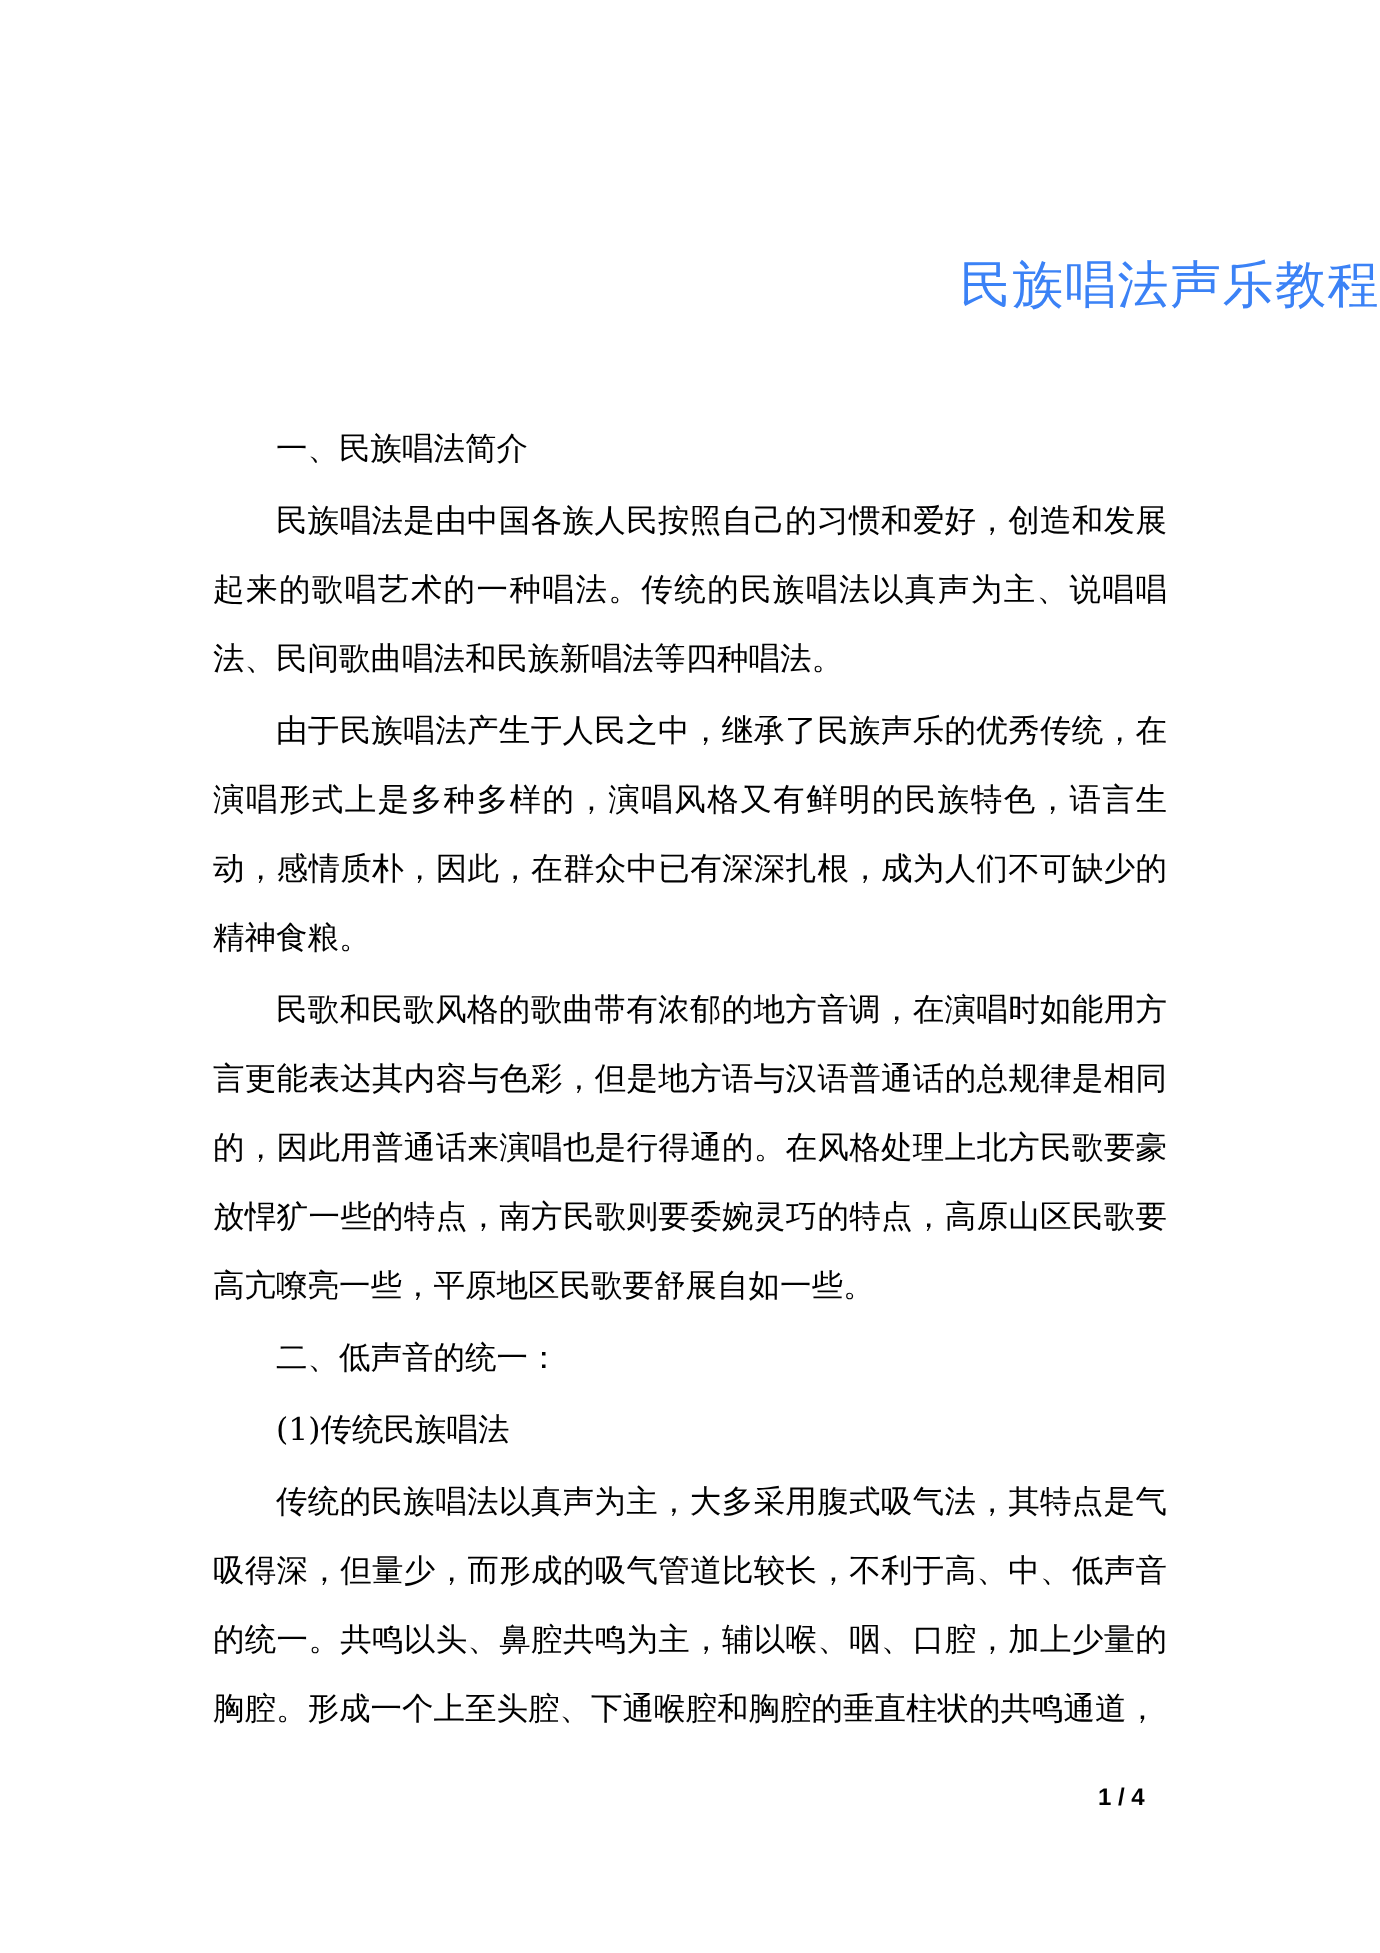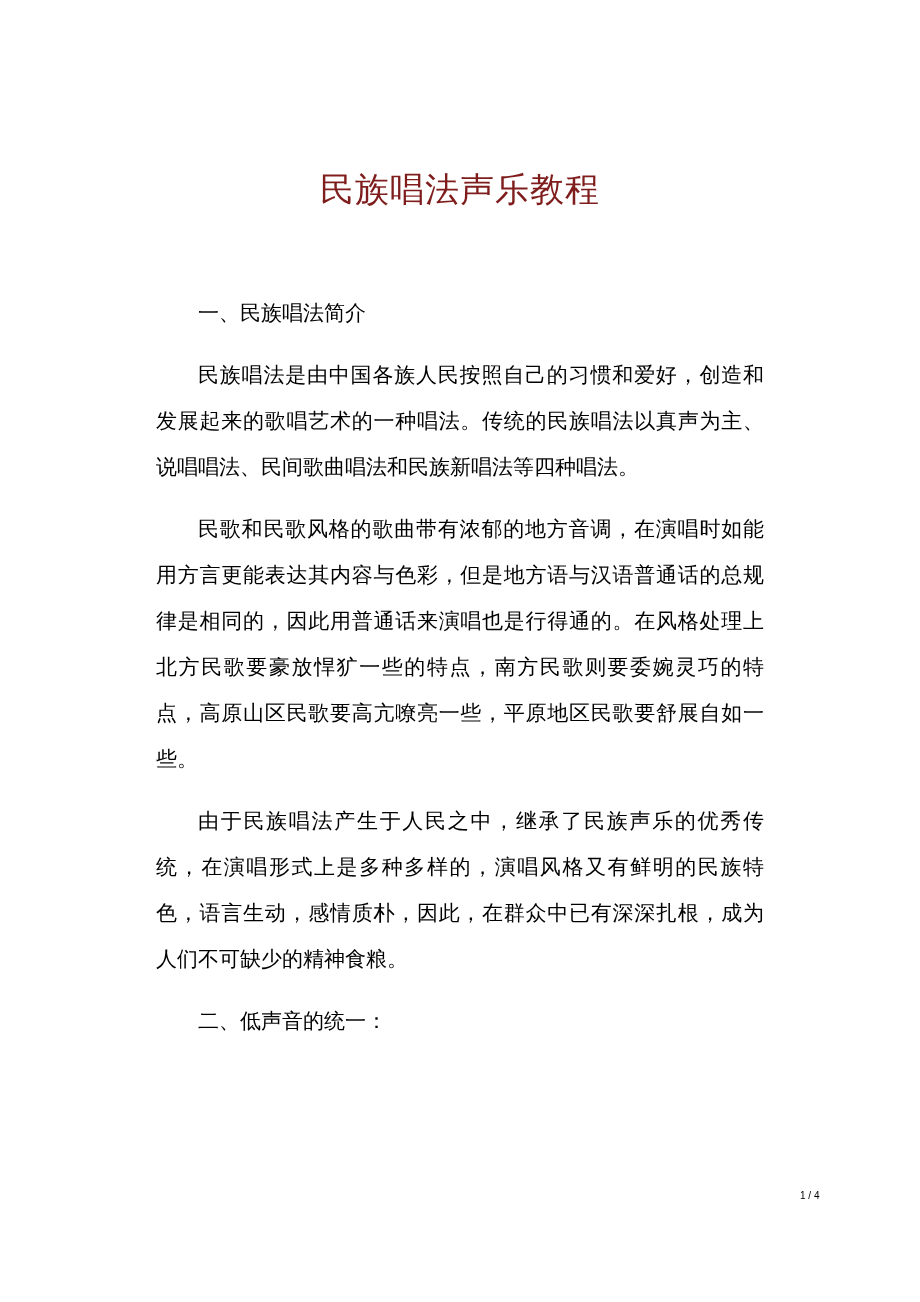--- a/index.html
+++ b/index.html
@@ -4,43 +4,45 @@
   <style>
     html, body { margin: 0; padding: 0; background: #ffffff; }
     body {
       width: 920px; height: 1302px; position: relative; overflow: hidden;
       font-family: "DejaVu Serif", "Liberation Serif", serif;
       color: #000000;
     }
     .page { position: absolute; left: 0; top: 0; width: 920px; height: 1302px; background: #fff; }
     .title {
       position: absolute; left: 0; width: 920px; top: 144px;
-      text-align: center; font-size: 34px; color: #7f1d1d; font-weight: normal;
+      text-align: right; font-size: 34px; color: #3b82f6; font-weight: normal;
       letter-spacing: 1px;
     }
     .body-text {
       position: absolute; left: 140px; width: 640px; top: 274px;
       font-size: 21px; line-height: 46px;
     }
-    .para { margin: 16px; text-align: justify; text-align-last: left; word-break: break-all; }
+    .para { margin: 2px; text-align: justify; text-align-last: left; word-break: break-all; }
     .indent { text-indent: 42px; }
     .page-num {
-      position: absolute; left: 800px; top: 1190px;
+      position: absolute; left: 732px; top: 1190px;
       font-family: "Liberation Sans", "DejaVu Sans", sans-serif;
-      font-weight: normal; font-size: 10px;
+      font-weight: bold; font-size: 16px;
     }
   </style>
 </head>
 <body>
 
 <div class="page">
   <h1 class="title">民族唱法声乐教程</h1>
 
   <div class="body-text">
     <p class="para indent">一、民族唱法简介</p>
     <p class="para indent">民族唱法是由中国各族人民按照自己的习惯和爱好，创造和发展起来的歌唱艺术的一种唱法。传统的民族唱法以真声为主、说唱唱法、民间歌曲唱法和民族新唱法等四种唱法。</p>
+    <p class="para indent">由于民族唱法产生于人民之中，继承了民族声乐的优秀传统，在演唱形式上是多种多样的，演唱风格又有鲜明的民族特色，语言生动，感情质朴，因此，在群众中已有深深扎根，成为人们不可缺少的精神食粮。</p>
     <p class="para indent">民歌和民歌风格的歌曲带有浓郁的地方音调，在演唱时如能用方言更能表达其内容与色彩，但是地方语与汉语普通话的总规律是相同的，因此用普通话来演唱也是行得通的。在风格处理上北方民歌要豪放悍犷一些的特点，南方民歌则要委婉灵巧的特点，高原山区民歌要高亢嘹亮一些，平原地区民歌要舒展自如一些。</p>
-    <p class="para indent">由于民族唱法产生于人民之中，继承了民族声乐的优秀传统，在演唱形式上是多种多样的，演唱风格又有鲜明的民族特色，语言生动，感情质朴，因此，在群众中已有深深扎根，成为人们不可缺少的精神食粮。</p>
     <p class="para indent">二、低声音的统一：</p>
+    <p class="para indent">(1)传统民族唱法</p>
+    <p class="para indent">传统的民族唱法以真声为主，大多采用腹式吸气法，其特点是气吸得深，但量少，而形成的吸气管道比较长，不利于高、中、低声音的统一。共鸣以头、鼻腔共鸣为主，辅以喉、咽、口腔，加上少量的胸腔。形成一个上至头腔、下通喉腔和胸腔的垂直柱状的共鸣通道，</p>
   </div>
 
   <div class="page-num">1 / 4</div>
 </div>
 
 </body></html>

